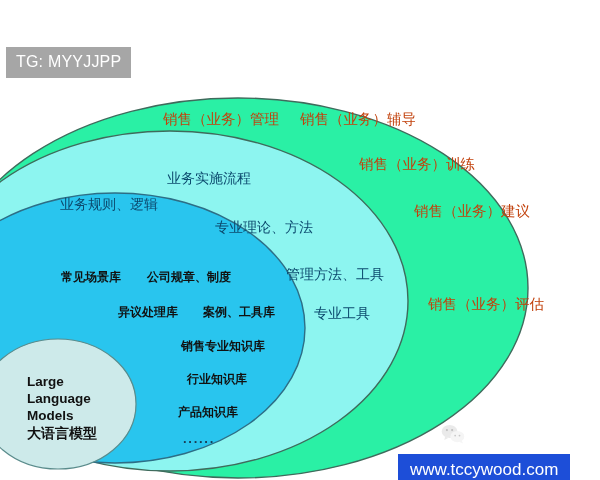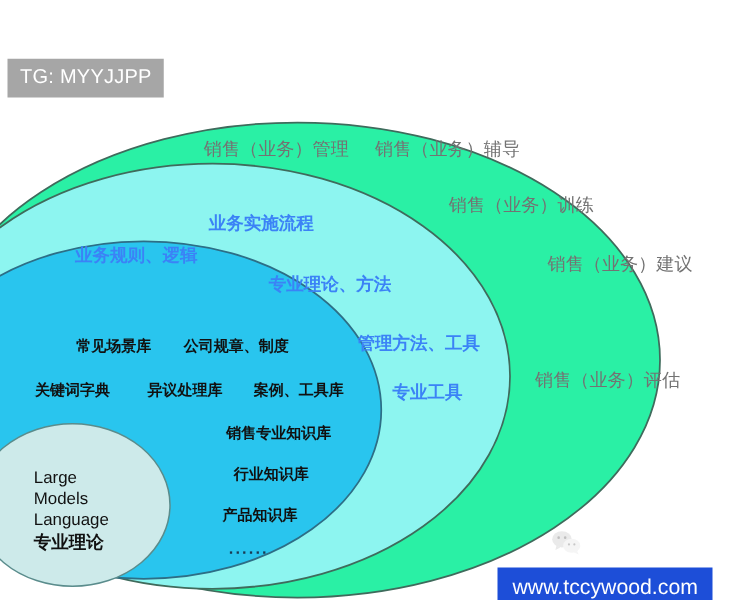--- a/index.html
+++ b/index.html
@@ -68,40 +68,40 @@
   .txt {
     position: absolute;
     z-index: 20;
     white-space: nowrap;
     color: #111111;
     font-family: "Liberation Sans", "DejaVu Sans", sans-serif;
   }
   .ring-outer-label {
     font-size: 14.5px;
     font-weight: 400;
-    color: #737373;
+    color: #c2410c;
   }
   .ring-mid-label {
     font-size: 14px;
-    font-weight: 700;
-    color: #3b82f6;
+    font-weight: 400;
+    color: #0c4a6e;
   }
   .ring-inner-label {
     font-size: 12px;
     font-weight: 700;
     color: #111111;
   }
   .core-label {
     font-size: 14px;
     font-weight: 700;
     color: #111111;
     line-height: 1.25;
   }
   .core-label .en {
-    font-weight: 400;
+    font-weight: 700;
     font-size: 13.5px;
   }
   .dots {
     font-size: 13px;
     font-weight: 700;
     color: #1a3a52;
     letter-spacing: 1px;
   }
 
   
@@ -132,58 +132,57 @@
 
     <ellipse cx="58" cy="366" rx="78" ry="65" fill="#cdeaea" stroke="#5a8c8c" stroke-width="1.2"></ellipse>
   </svg>
 
   <div class="txt ring-outer-label" style="left:163px; top:72px;">销售（业务）管理</div>
 
   <div class="txt ring-outer-label" style="left:300px; top:72px;">销售（业务）辅导</div>
 
   <div class="txt ring-outer-label" style="left:359px; top:117px;">销售（业务）训练</div>
 
-  <div class="txt ring-outer-label" style="left:438px; top:164px;">销售（业务）建议</div>
+  <div class="txt ring-outer-label" style="left:414px; top:164px;">销售（业务）建议</div>
 
 
   <div class="txt ring-outer-label" style="left:428px; top:257px;">销售（业务）评估</div>
 
   <div class="txt ring-mid-label" style="left:167px; top:132px;">业务实施流程</div>
 
   <div class="txt ring-mid-label" style="left:60px; top:158px;">业务规则、逻辑</div>
 
   <div class="txt ring-mid-label" style="left:215px; top:181px;">专业理论、方法</div>
 
   <div class="txt ring-mid-label" style="left:286px; top:228px;">管理方法、工具</div>
 
   <div class="txt ring-mid-label" style="left:314px; top:267px;">专业工具</div>
 
   <div class="txt ring-inner-label" style="left:61px; top:231px;">常见场景库</div>
 
   <div class="txt ring-inner-label" style="left:147px; top:231px;">公司规章、制度</div>
 
-  <div class="txt ring-inner-label" style="left:28px; top:266px;">关键词字典</div>
 
   <div class="txt ring-inner-label" style="left:203px; top:266px;">案例、工具库</div>
 
   <div class="txt ring-inner-label" style="left:118px; top:266px;">异议处理库</div>
 
   <div class="txt ring-inner-label" style="left:181px; top:300px;">销售专业知识库</div>
 
   <div class="txt ring-inner-label" style="left:187px; top:333px;">行业知识库</div>
 
   <div class="txt ring-inner-label" style="left:178px; top:366px;">产品知识库</div>
 
   <div class="txt dots" style="left:183px; top:396px;">······</div>
 
   <div class="txt core-label" style="left:27px; top:336px;">
     <div class="en">Large</div>
+    <div class="en">Language</div>
     <div class="en">Models</div>
-    <div class="en">Language</div>
-    <div>专业理论</div>
+    <div>大语言模型</div>
   </div>
 
   <svg class="wechat-icon" viewBox="0 0 30 24">
     <ellipse cx="11" cy="9" rx="9" ry="7.5" fill="#d9d9d9"></ellipse>
     <polygon points="6,14.5 5,19 9.5,16.5" fill="#d9d9d9"></polygon>
     <circle cx="8" cy="7.5" r="1.2" fill="#8c8c8c"></circle>
     <circle cx="14" cy="7.5" r="1.2" fill="#8c8c8c"></circle>
     <ellipse cx="20" cy="15" rx="8" ry="6.5" fill="#ededed"></ellipse>
     <polygon points="25,19.5 26.5,23 22,21" fill="#ededed"></polygon>
     <circle cx="17.5" cy="13.8" r="1" fill="#9a9a9a"></circle>

